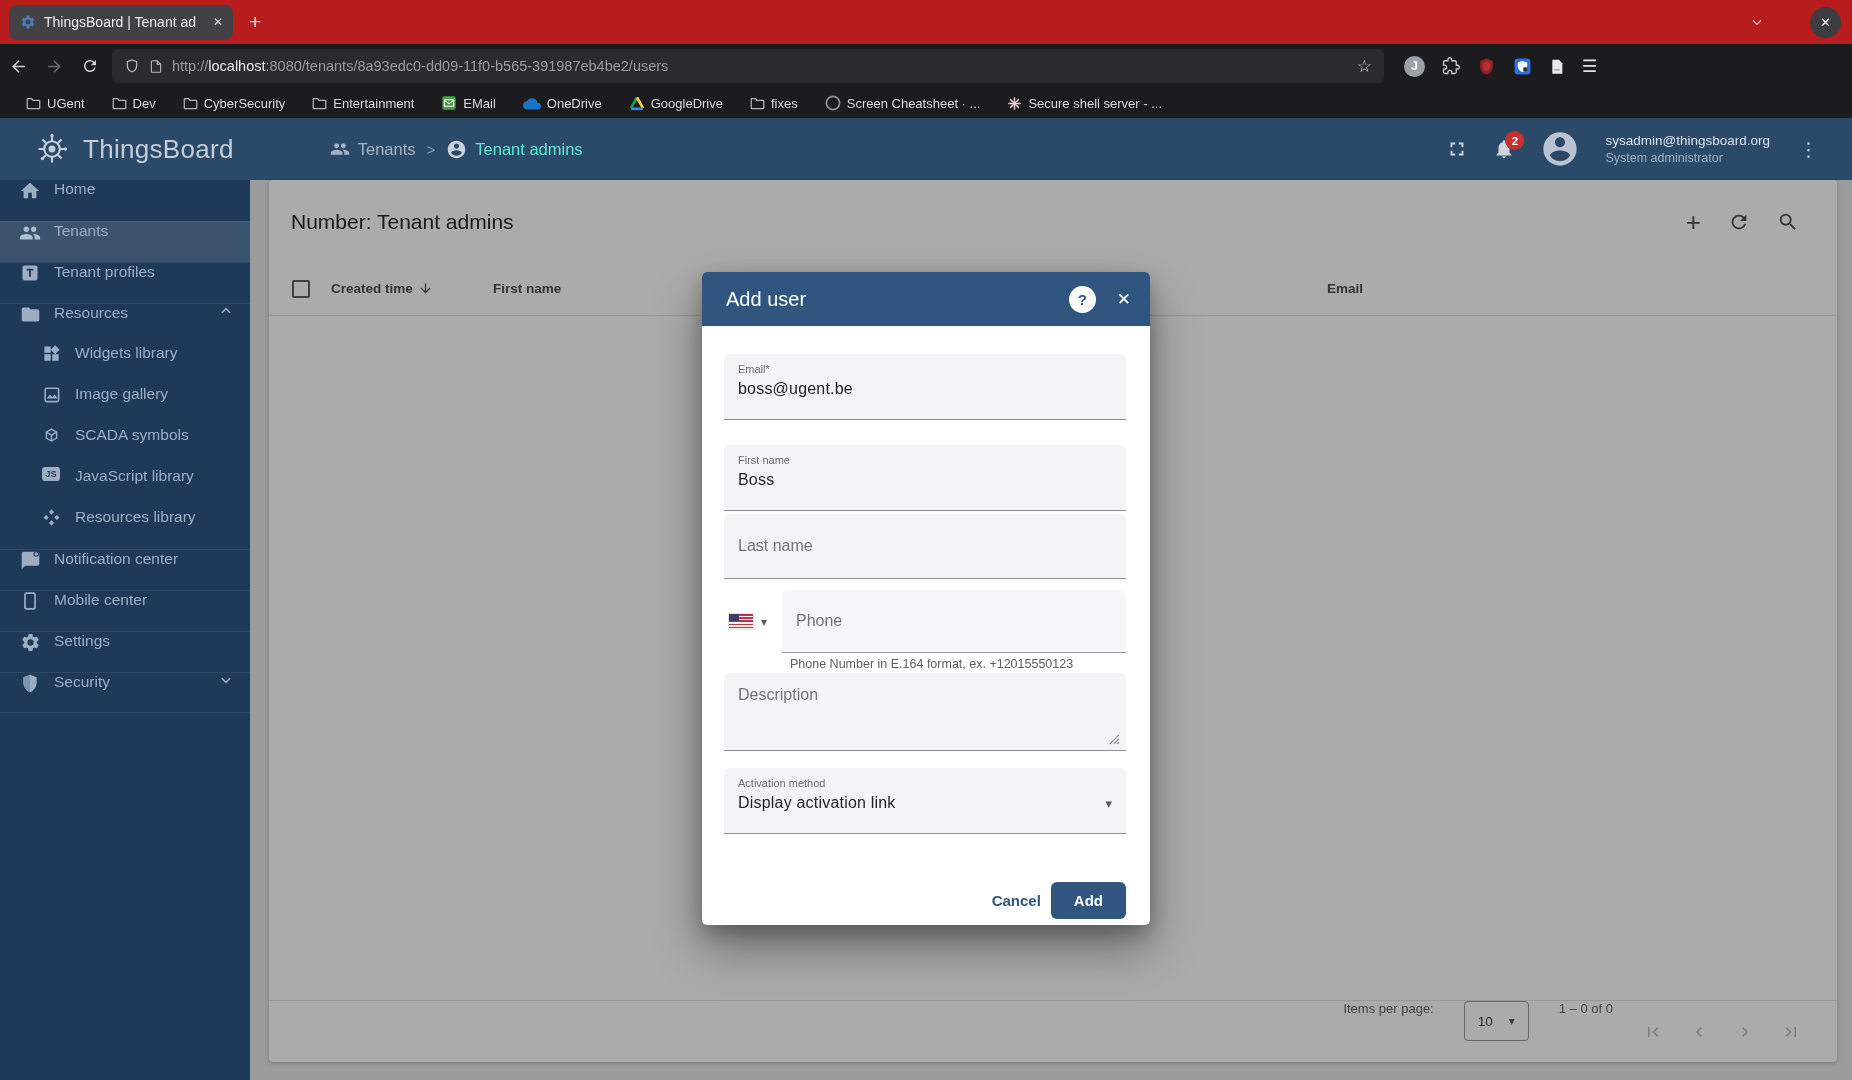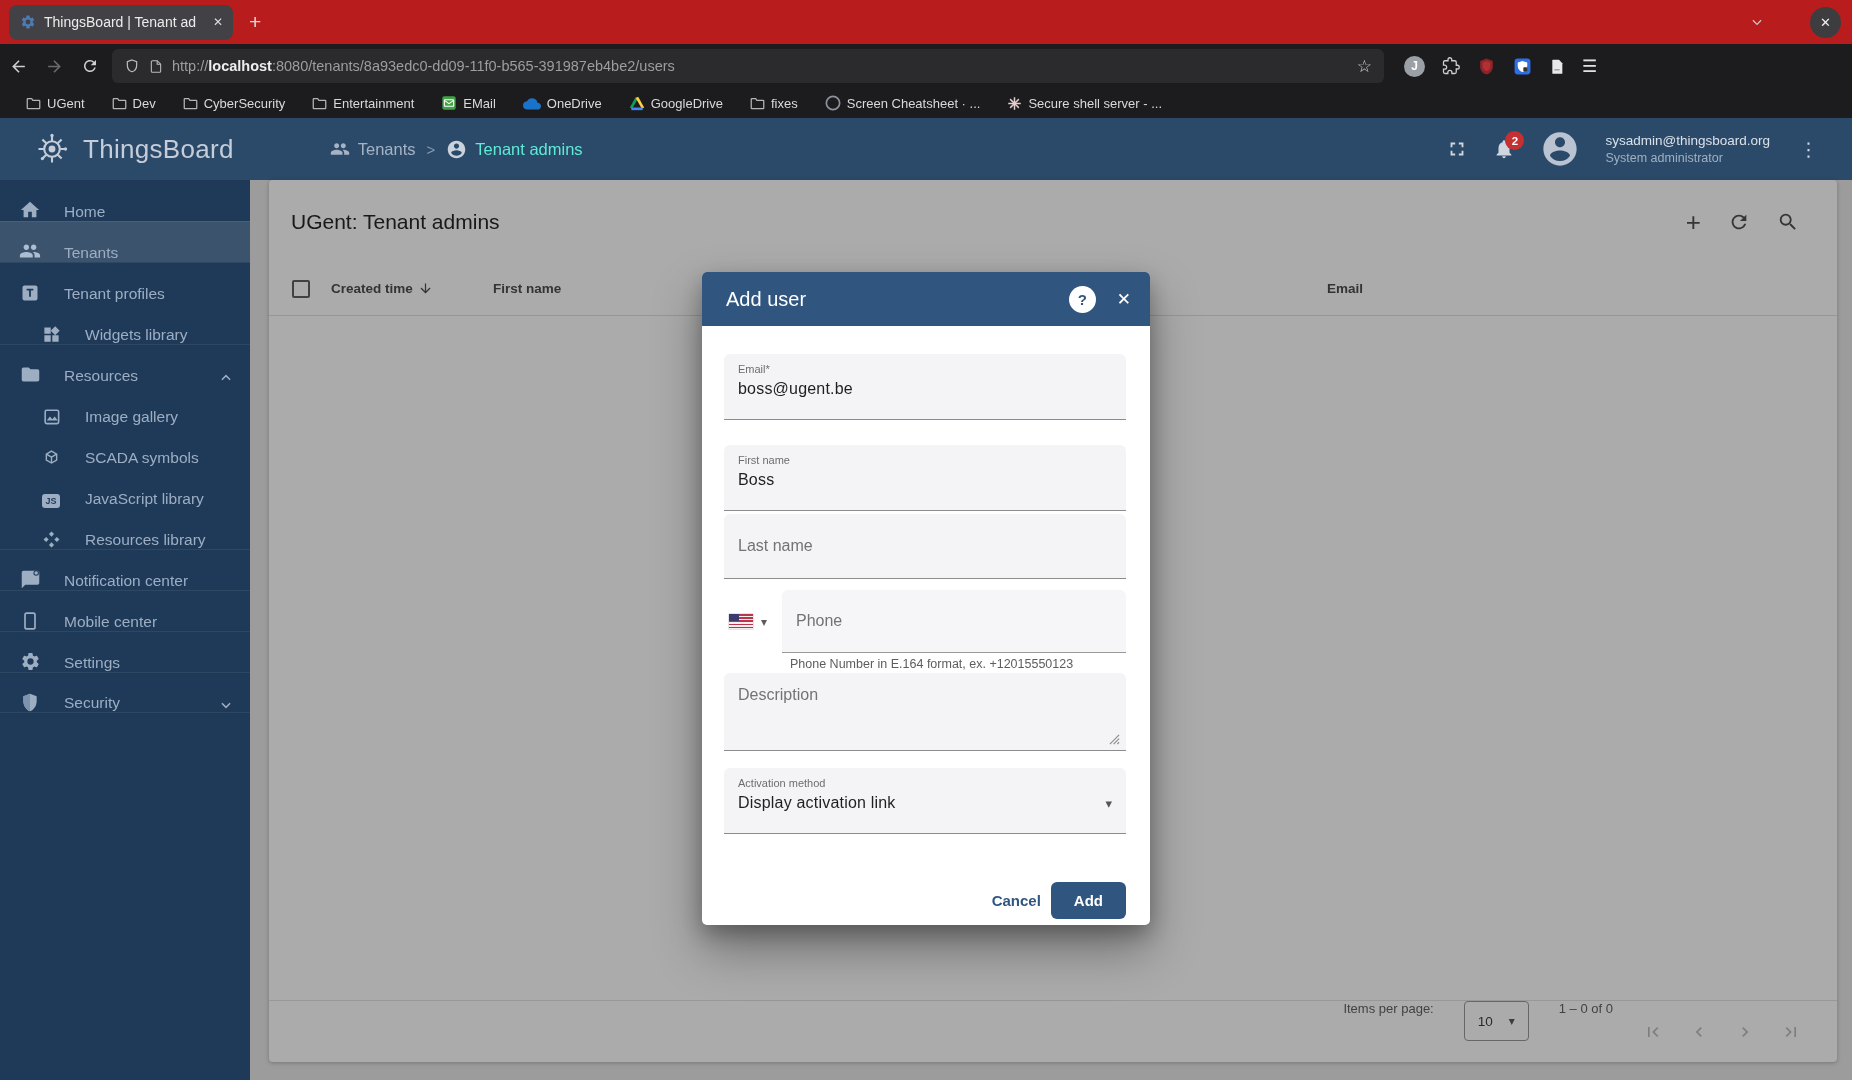--- a/index.html
+++ b/index.html
@@ -19,21 +19,21 @@
   .win-close { width:31px; height:31px; border-radius:50%; background:#3d3d40; color:#f0f0f0;
                display:flex; align-items:center; justify-content:center; font-size:13px; margin-right:11px; }
 
   .urlrow { position:absolute; top:44px; left:0; right:0; height:44px; background:#1c1c1e;
             display:flex; align-items:center; }
   .nav-ic { width:36px; text-align:center; color:#cfcfcf; display:flex; justify-content:center; }
   .nav-ic.dis { color:#6a6a6a; }
   .urlbar { height:34px; width:1272px; margin-left:4px; background:#2b2b2e; border-radius:6px;
             display:flex; align-items:center; padding:0 12px; gap:9px; }
   .url-text { font-size:14.5px; color:#9d9da1; white-space:nowrap; }
-  .url-text b { color:#ededed; font-weight:700; }
+  .url-text b { color:#ededed; font-weight:400; }
   .star { margin-left:auto; color:#d2d2d2; font-size:17px; }
   .extrow { display:flex; align-items:center; gap:17px; margin-left:20px; }
   .avatar-j { width:21px; height:21px; border-radius:50%; background:#9aa0a6; color:#fff;
               font-size:12px; font-weight:700; display:flex; align-items:center; justify-content:center; }
   .hamburger { color:#e0e0e0; font-size:17px; margin-left:17px; }
 
   .bookmarks { position:absolute; top:88px; left:0; right:0; height:30px; background:#1c1c1e;
                display:flex; align-items:center; gap:27px; padding-left:26px;
                font-size:13px; color:#d9d9d9; }
   .bm { display:flex; align-items:center; gap:6px; }
@@ -53,21 +53,21 @@
            background:#c53030; color:#fff; font-size:11.5px; display:flex; align-items:center;
            justify-content:center; font-weight:700; }
   .userblock { line-height:1.3; }
   .user-email { font-size:13.5px; color:#dbe1e9; }
   .user-role { font-size:12.5px; color:#9fb0c2; }
   .kebab { font-size:19px; color:#cfd6df; padding:0 4px; }
 
   
   .app-body { position:absolute; top:180px; left:0; right:0; bottom:0; display:flex; }
   .sidebar { width:250px; background:#1f3a58; color:#9daec3; font-size:15.5px; flex:0 0 250px; }
-  .sd-item { height:41px; display:flex; align-items:flex-end; gap:22px; padding-left:18px;
+  .sd-item { height:41px; display:flex; align-items:flex-start; gap:12px; padding-left:18px;
              border-top:1px solid rgba(255,255,255,.07); }
   .sd-item:first-child { border-top:none; }
   .sd-item.sub { border-top:none; padding-left:39px; }
   .sd-item.active { background:rgba(255,255,255,.13); }
   .sd-item.last { border-bottom:1px solid rgba(255,255,255,.07); }
   .sd-icon { display:flex; width:24px; justify-content:center; }
   .sd-chev { margin-left:auto; margin-right:17px; display:flex; }
 
   .content { flex:1; position:relative; background:#e9e9e9; }
   .card { position:absolute; left:19px; right:15px; top:0; bottom:18px; background:#fff;
@@ -364,43 +364,43 @@
         </div>
       <div class="sd-item">
         <span class="sd-icon">
             <svg width="20" height="20" viewBox="0 0 24 24">
               <rect x="3" y="3" width="18" height="18" rx="2.5" fill="#9daec3"></rect>
               <path d="M8 8h8M12 8v8.5" stroke="#1f3a58" stroke-width="2.2"></path>
             </svg>
           </span>
         <span>Tenant profiles</span>
         </div>
-      <div class="sd-item sub">
-        <span class="sd-icon">
-            <svg width="19" height="19" viewBox="0 0 24 24" fill="#9daec3">
-              <path d="M13 13v8h8v-8h-8zM3 21h8v-8H3v8zM3 3v8h8V3H3zm13.66-1.31L11 7.34 16.66 13l5.66-5.66-5.66-5.65z"></path>
-            </svg>
-          </span>
-        <span>Widgets library</span>
-        </div>
       <div class="sd-item">
         <span class="sd-icon">
             <svg width="21" height="21" viewBox="0 0 24 24" fill="#9daec3">
               <path d="M10 4H4c-1.1 0-2 .9-2 2v12c0 1.1.9 2 2 2h16c1.1 0 2-.9 2-2V8c0-1.1-.9-2-2-2h-8l-2-2z"></path>
             </svg>
           </span>
         <span>Resources</span>
         <span class="sd-chev">
             <svg width="14" height="14" viewBox="0 0 24 24" fill="none" stroke="#9daec3" stroke-width="2.6">
               <path d="M5 15l7-7 7 7"></path>
             </svg>
           </span>
         </div>
       <div class="sd-item sub">
         <span class="sd-icon">
+            <svg width="19" height="19" viewBox="0 0 24 24" fill="#9daec3">
+              <path d="M13 13v8h8v-8h-8zM3 21h8v-8H3v8zM3 3v8h8V3H3zm13.66-1.31L11 7.34 16.66 13l5.66-5.66-5.66-5.65z"></path>
+            </svg>
+          </span>
+        <span>Widgets library</span>
+        </div>
+      <div class="sd-item sub">
+        <span class="sd-icon">
             <svg width="19" height="19" viewBox="0 0 24 24" fill="none" stroke="#9daec3" stroke-width="2">
               <rect x="4" y="4" width="17" height="17" rx="2"></rect>
               <path d="M6 17l4-5 3 3.5L16 12l4 5z" fill="#9daec3" stroke="none"></path>
             </svg>
           </span>
         <span>Image gallery</span>
         </div>
       <div class="sd-item sub">
         <span class="sd-icon">
             <svg width="19" height="19" viewBox="0 0 24 24" fill="none" stroke="#9daec3" stroke-width="1.8">
@@ -461,21 +461,21 @@
             <svg width="14" height="14" viewBox="0 0 24 24" fill="none" stroke="#9daec3" stroke-width="2.6">
               <path d="M5 9l7 7 7-7"></path>
             </svg>
           </span>
         </div>
     </nav>
 
     <div class="content">
       <div class="card">
         <div class="card-title-row">
-          <span class="card-title">UGent: Tenant admins</span>
+          <span class="card-title">Number: Tenant admins</span>
           <div class="card-actions">
             <span class="plus-glyph">+</span>
             <span>
               <svg width="22" height="22" viewBox="0 0 24 24" fill="#4f4f4f">
                   <path d="M17.65 6.35A7.96 7.96 0 0 0 12 4c-4.42 0-7.99 3.58-7.99 8s3.57 8 7.99 8c3.73 0 6.84-2.55 7.73-6h-2.08a5.99 5.99 0 0 1-5.65 4c-3.31 0-6-2.69-6-6s2.69-6 6-6c1.66 0 3.14.69 4.22 1.78L13 11h7V4l-2.35 2.35z"></path>
                 </svg>
             </span>
             <span>
               <svg width="22" height="22" viewBox="0 0 24 24" fill="#4f4f4f">
                   <path d="M15.5 14h-.79l-.28-.27A6.47 6.47 0 0 0 16 9.5 6.5 6.5 0 1 0 9.5 16c1.61 0 3.09-.59 4.23-1.57l.27.28v.79l5 4.99L20.49 19l-4.99-5zm-6 0C7.01 14 5 11.99 5 9.5S7.01 5 9.5 5 14 7.01 14 9.5 11.99 14 9.5 14z"></path>

